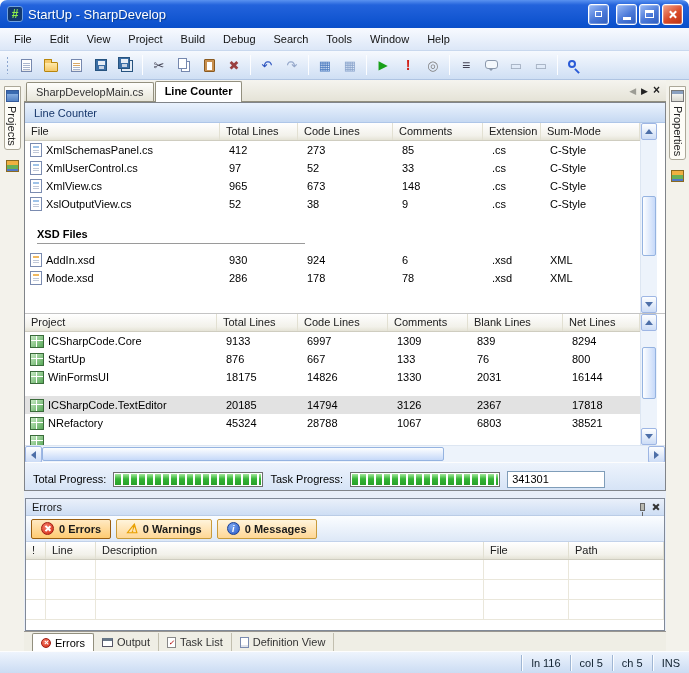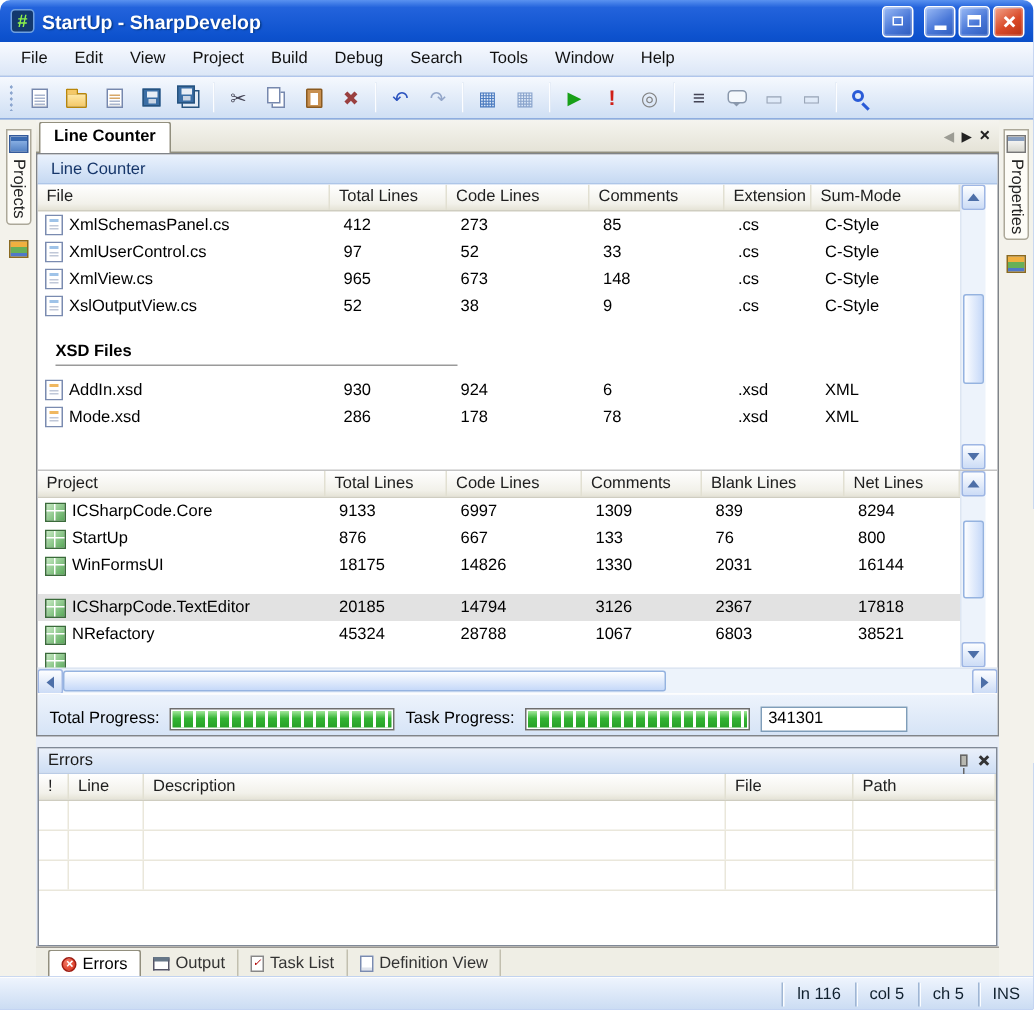--- a/index.html
+++ b/index.html
@@ -2,21 +2,21 @@
 <html><head>
 <meta charset="utf-8">
 <style>
 *{margin:0;padding:0;box-sizing:border-box;}
 body{font-family:"Liberation Sans",sans-serif;font-size:11px;color:#000;background:#fff;}
 .win{width:689px;height:673px;border-radius:7px 7px 0 0;overflow:hidden;display:flex;flex-direction:column;
 background:linear-gradient(180deg,#5A92F0 0px,#2363DC 5px,#0D52CE 24px,#0A4DC6 30px,#0B50CC 100%);}
 
 .titlebar{height:28px;display:flex;align-items:center;padding:0 6px 0 7px;gap:5px;flex:none;}
 .appicon{width:16px;height:16px;background:#12386E;border:1px solid #6FA0E0;border-radius:3px;color:#8CF04A;font-weight:bold;font-size:12px;display:flex;align-items:center;justify-content:center;flex:none;}
-.wtitle{color:#fff;font-weight:bold;font-size:13px;text-shadow:1px 1px 1px #063A8A;white-space:nowrap;overflow:hidden;flex:1;}
+.wtitle{color:#fff;font-weight:normal;font-size:13px;text-shadow:1px 1px 1px #063A8A;white-space:nowrap;overflow:hidden;flex:1;}
 .wbtns{display:flex;gap:2px;align-items:center;flex:none;}
 .wb{width:21px;height:21px;border:1px solid #fff;border-radius:3px;display:flex;align-items:center;justify-content:center;
 background:linear-gradient(145deg,#9CBCF6 0%,#4A78D8 55%,#2E5CBE 100%);box-shadow:inset 0 0 0 1px rgba(255,255,255,.25);}
 .wb.extra{margin-right:5px;}
 .wb.close{background:linear-gradient(145deg,#F2A58C 0%,#D94A28 55%,#B93215 100%);}
 .g-sq{width:7px;height:6px;border:1px solid #fff;}
 .g-mn{width:8px;height:3px;background:#fff;margin-top:9px;}
 .g-mx{width:9px;height:8px;border:1px solid #fff;border-top:3px solid #fff;}
 .g-x{position:relative;width:9px;height:9px;}
 .g-x::before,.g-x::after{content:"";position:absolute;left:4px;top:0;width:2px;height:9px;background:#fff;}
@@ -241,20 +241,21 @@
       <div class="stab">
         <i class="padicon"></i>
         <span class="vtext">Projects</span>
       </div>
       <i class="padicon multi"></i>
     </div>
 
     <div class="center">
 
       <div class="doctabs">
+        <div class="dtab">SharpDevelopMain.cs</div>
         <div class="dtab active">Line Counter</div>
         <div class="dnav">
           <span class="dis">◀</span>
           <span>▶</span>
           <span class="navx">×</span>
         </div>
       </div>
 
       <div class="doccontent">
         <div class="lchead">Line Counter</div>
@@ -471,20 +472,36 @@
       <div class="centgap"></div>
 
       <div class="errpad">
         <div class="errtitle">
           <span>Errors</span>
           <span class="errtools">
             <i class="g-pin"></i>
             <i class="g-xs"></i>
           </span>
         </div>
+        <div class="errbtns">
+          <span class="ebtn first">
+            <i class="mi-err">
+                <i class="g-x"></i>
+              </i>
+            <span>0 Errors</span>
+          </span>
+          <span class="ebtn">
+            <i class="mi-warn">⚠</i>
+            <span>0 Warnings</span>
+          </span>
+          <span class="ebtn">
+            <i class="mi-msg"></i>
+            <span>0 Messages</span>
+          </span>
+        </div>
         <div class="egridhead">
           <div class="th ec0">!</div>
           <div class="th ec1">Line</div>
           <div class="th ec2">Description</div>
           <div class="th ec3">File</div>
           <div class="th ec4">Path</div>
         </div>
         <div class="egridbody">
           <div class="egrow">
               <div class="egcell ec0"></div>

